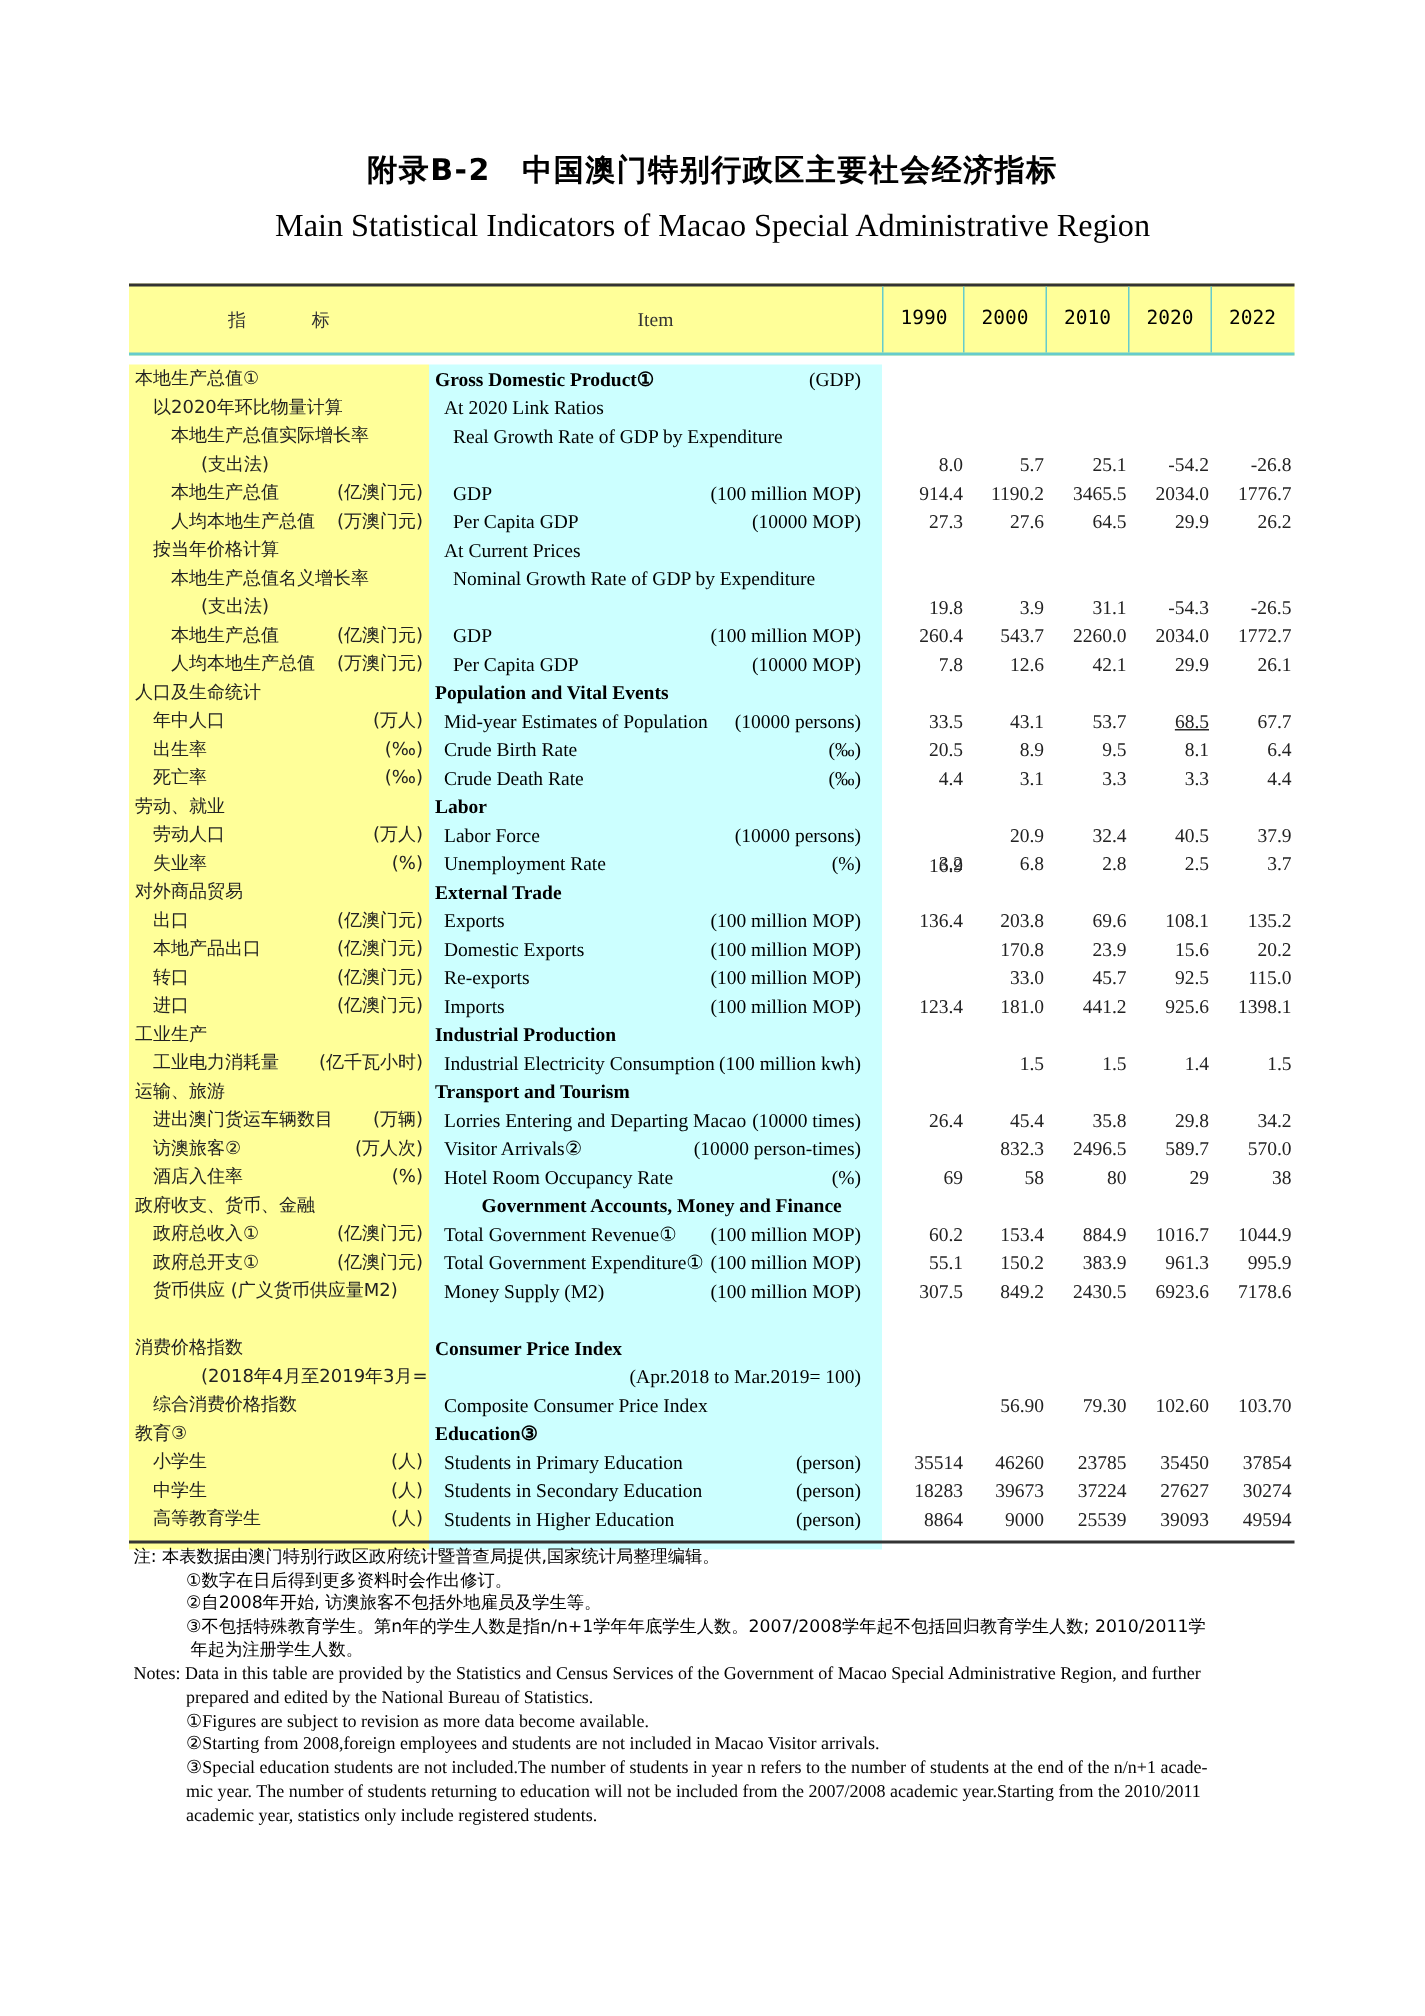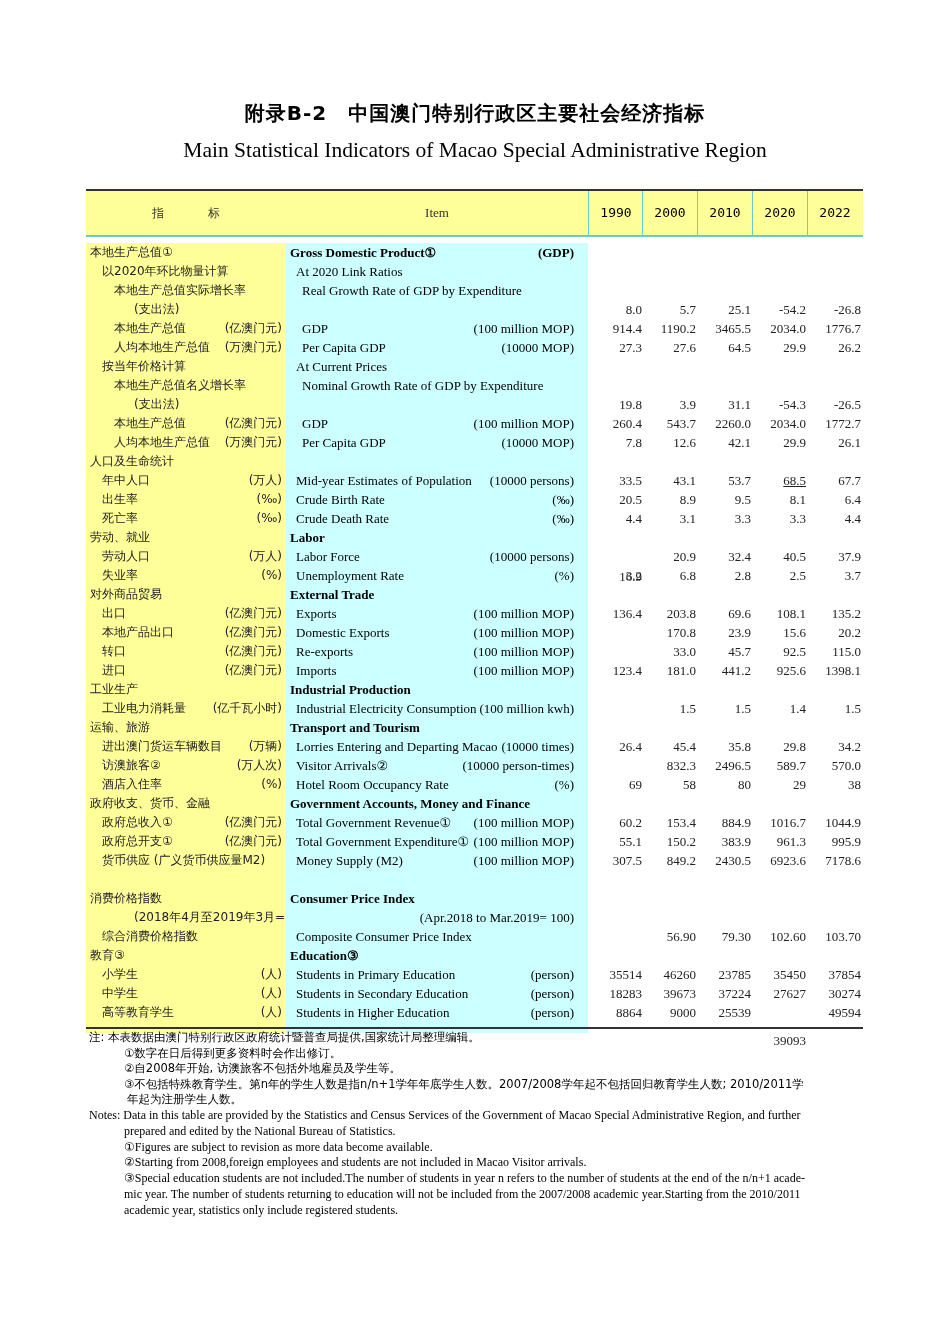--- a/index.html
+++ b/index.html
@@ -51,21 +51,21 @@
     <div class="cell yr" style="left:556px">2000</div>
     <div class="cell yr" style="left:611px">2010</div>
     <div class="cell yr" style="left:666px">2020</div>
     <div class="cell yr" style="left:721px">2022</div>
   </div>
   <div class="body" id="tbody" style="height: 790px;">
     <div class="bg-cn" id="bgcn" style="height: 790px;"></div>
     <div class="bg-en" id="bgen" style="height: 790px;"></div>
   <div class="row section" style="margin-top: 6px;">
         <div class="c-cn"><span style="padding-left: 0px;">本地生产总值①</span><span class="unit"></span></div>
-        <div class="c-en"><span class="lbl" style="padding-left: 0px;">Gross Domestic Product①</span><span class="unit" style="font-weight: bold; margin-left: 48px;">(GDP)</span></div>
+        <div class="c-en"><span class="lbl" style="padding-left: 0px;">Gross Domestic Product①</span><span class="unit" style="font-weight: normal; margin-left: 48px;">(GDP)</span></div>
         <div class="v" style="left: 502px;"></div>
         <div class="v" style="left: 556px;"></div>
         <div class="v" style="left: 611px;"></div>
         <div class="v" style="left: 666px;"></div>
         <div class="v" style="left: 721px;"></div>
       </div>
       <div class="row">
         <div class="c-cn"><span style="padding-left: 12px;">以2020年环比物量计算</span><span class="unit"></span></div>
         <div class="c-en"><span class="lbl" style="padding-left: 6px;">At 2020 Link Ratios</span><span class="unit"></span></div>
         <div class="v" style="left: 502px;"></div>
@@ -150,20 +150,21 @@
         <div class="c-cn"><span style="padding-left: 24px;">人均本地生产总值</span><span class="unit">(万澳门元)</span></div>
         <div class="c-en"><span class="lbl" style="padding-left: 12px;">Per Capita GDP</span><span class="unit">(10000 MOP)</span></div>
         <div class="v" style="left: 502px;">7.8</div>
         <div class="v" style="left: 556px;">12.6</div>
         <div class="v" style="left: 611px;">42.1</div>
         <div class="v" style="left: 666px;">29.9</div>
         <div class="v" style="left: 721px;">26.1</div>
       </div>
       <div class="row section">
         <div class="c-cn"><span style="padding-left: 0px;">人口及生命统计</span><span class="unit"></span></div>
+        <div class="c-en"><span class="lbl" style="padding-left: 0px;">Population and Vital Events</span><span class="unit" style="font-weight: bold;"></span></div>
         <div class="v" style="left: 502px;"></div>
         <div class="v" style="left: 556px;"></div>
         <div class="v" style="left: 611px;"></div>
         <div class="v" style="left: 666px;"></div>
         <div class="v" style="left: 721px;"></div>
       </div>
       <div class="row">
         <div class="c-cn"><span style="padding-left: 12px;">年中人口</span><span class="unit">(万人)</span></div>
         <div class="c-en"><span class="lbl" style="padding-left: 6px;">Mid-year Estimates of Population</span><span class="unit">(10000 persons)</span></div>
         <div class="v" style="left: 502px;">33.5</div>
@@ -311,21 +312,21 @@
         <div class="c-cn"><span style="padding-left: 12px;">酒店入住率</span><span class="unit">(%)</span></div>
         <div class="c-en"><span class="lbl" style="padding-left: 6px;">Hotel Room Occupancy Rate</span><span class="unit">(%)</span></div>
         <div class="v" style="left: 502px;">69</div>
         <div class="v" style="left: 556px;">58</div>
         <div class="v" style="left: 611px;">80</div>
         <div class="v" style="left: 666px;">29</div>
         <div class="v" style="left: 721px;">38</div>
       </div>
       <div class="row section">
         <div class="c-cn"><span style="padding-left: 0px;">政府收支、货币、金融</span><span class="unit"></span></div>
-        <div class="c-en"><span class="lbl" style="padding-left: 0px;">Government  Accounts, Money and Finance</span><span class="unit" style="font-weight: bold;"></span></div>
+        <div class="c-en"><span class="lbl" style="padding-left: 0px; margin-left: 31px;">Government  Accounts, Money and Finance</span><span class="unit" style="font-weight: bold;"></span></div>
         <div class="v" style="left: 502px;"></div>
         <div class="v" style="left: 556px;"></div>
         <div class="v" style="left: 611px;"></div>
         <div class="v" style="left: 666px;"></div>
         <div class="v" style="left: 721px;"></div>
       </div>
       <div class="row">
         <div class="c-cn"><span style="padding-left: 12px;">政府总收入①</span><span class="unit">(亿澳门元)</span></div>
         <div class="c-en"><span class="lbl" style="padding-left: 6px;">Total Government Revenue①</span><span class="unit">(100 million MOP)</span></div>
         <div class="v" style="left: 502px;">60.2</div>
@@ -414,21 +415,21 @@
         <div class="v" style="left: 611px;">37224</div>
         <div class="v" style="left: 666px;">27627</div>
         <div class="v" style="left: 721px;">30274</div>
       </div>
       <div class="row">
         <div class="c-cn"><span style="padding-left: 12px;">高等教育学生</span><span class="unit">(人)</span></div>
         <div class="c-en"><span class="lbl" style="padding-left: 6px;">Students in Higher Education</span><span class="unit">(person)</span></div>
         <div class="v" style="left: 502px;">8864</div>
         <div class="v" style="left: 556px;">9000</div>
         <div class="v" style="left: 611px;">25539</div>
-        <div class="v" style="left: 666px; margin-top: 28px;">39093</div>
+        <div class="v" style="left: 666px;">39093</div>
         <div class="v" style="left: 721px;">49594</div>
       </div>
     </div>
   <div class="bottom-rule" id="brule" style="top: 838px;"></div>
 </div>
 
 <div class="notes-cn" id="notescn">
     <div>注: 本表数据由澳门特别行政区政府统计暨普查局提供,国家统计局整理编辑。</div>
     <div class="ind1">①数字在日后得到更多资料时会作出修订。</div>
     <div class="ind1">②自2008年开始, 访澳旅客不包括外地雇员及学生等。</div>

